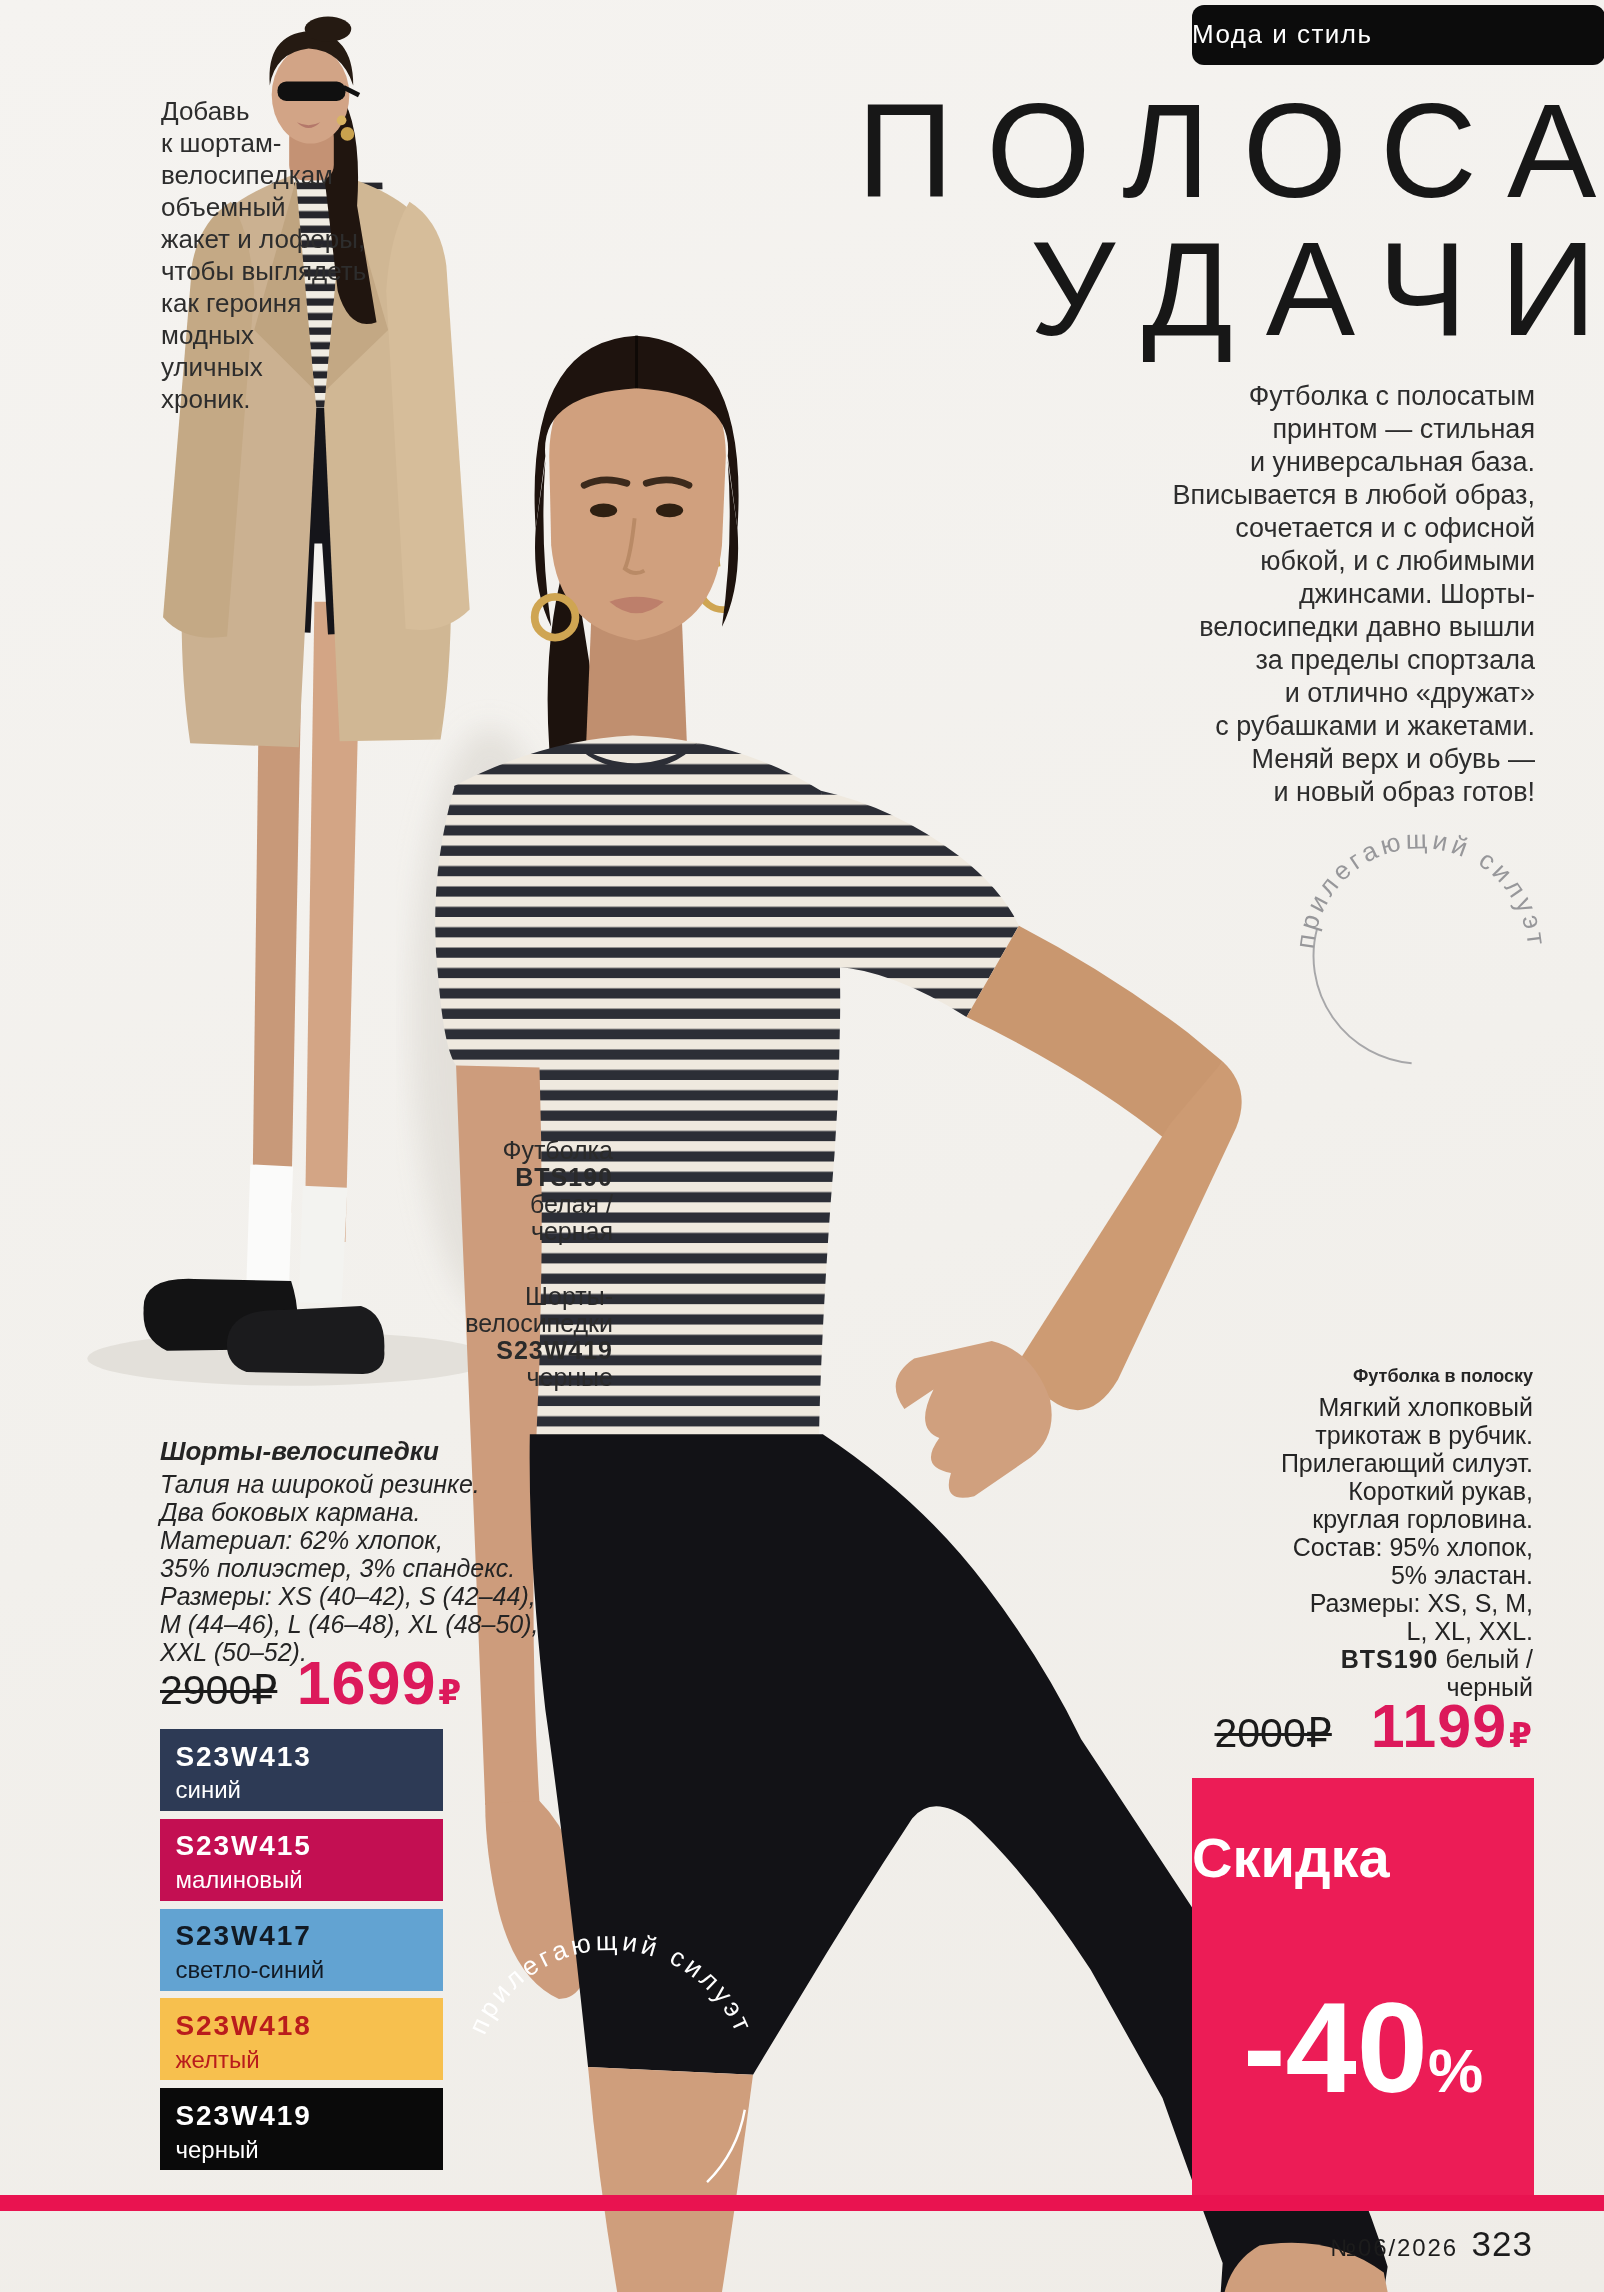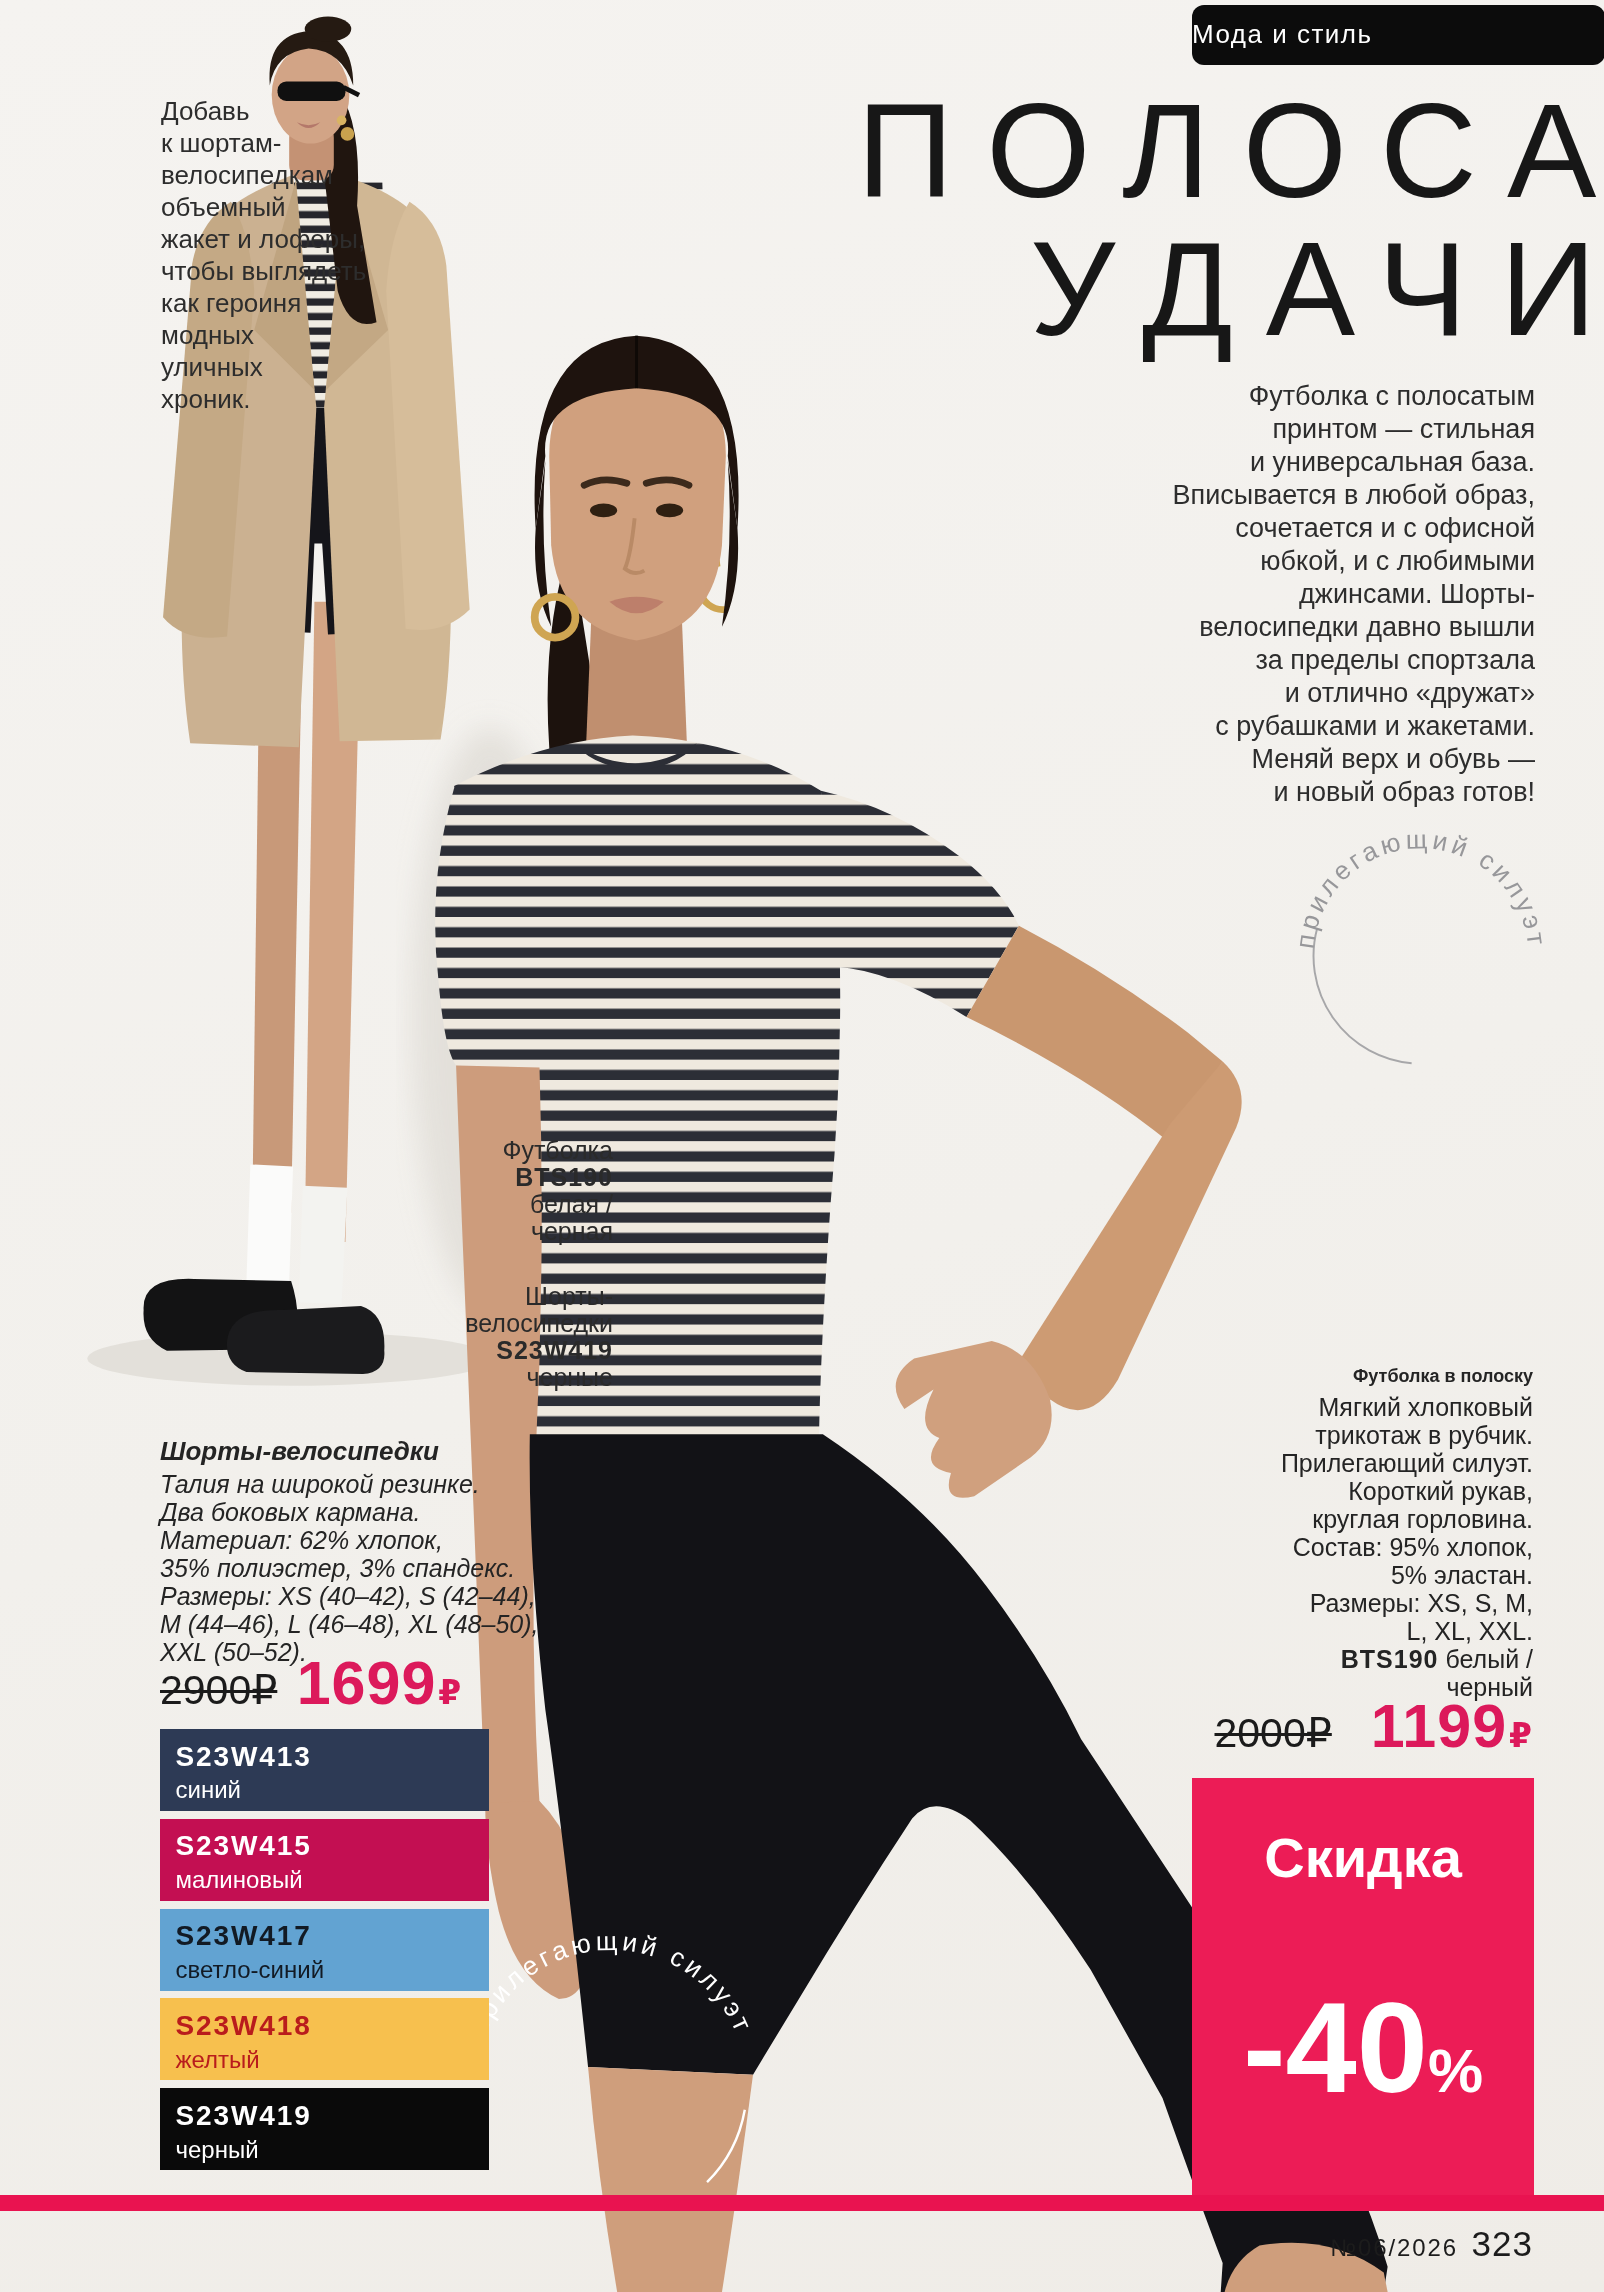--- a/index.html
+++ b/index.html
@@ -32,28 +32,28 @@
   .code-line b{font-weight:bold;letter-spacing:1px;}
 
   .price-row{position:absolute;display:flex;align-items:baseline;gap:19.4px;line-height:1;z-index:4;}
   #price-left{left:160px;top:1653px;}
   #price-right{right:72px;top:1696px;gap:39px;}
   .old-price{font-size:41px;color:#1b1b1b;text-decoration:line-through;text-decoration-thickness:3.4px;}
   .new-price{font-size:61px;font-weight:bold;letter-spacing:1px;}
   .new-price .cur{font-size:33px;font-weight:bold;margin-left:1.9px;}
 
   
-  .swatches{position:absolute;left:160px;top:1729px;width:329px;display:flex;flex-direction:column;gap:7.8px;z-index:4;}
+  .swatches{position:absolute;left:160px;top:1729px;width:283px;display:flex;flex-direction:column;gap:7.8px;z-index:4;}
   .swatch{height:82px;box-sizing:border-box;padding:11.6px 0 0 15.5px;}
   .swatch .code{font-size:28px;font-weight:bold;letter-spacing:1.9px;}
   .swatch .cname{font-size:24px;margin-top:3.9px;}
 
   
   .banner{position:absolute;left:1192px;top:1778px;width:342px;height:433px;color:#ffffff;z-index:6;}
-  .d-label{position:absolute;top:47px;width:100%;text-align:center;font-size:56px;font-weight:bold;}
+  .d-label{position:absolute;top:47px;width:100%;font-size:56px;font-weight:bold;}
   .d-value{position:absolute;top:206px;width:100%;text-align:center;font-weight:bold;font-size:128px;line-height:128px;}
   .d-value .pct{font-size:62px;}
   .strip{position:absolute;left:0;top:2195px;width:1605px;height:15.5px;z-index:6;}
 
   
   .footer{position:absolute;right:72px;top:2224px;display:flex;align-items:baseline;gap:13.6px;color:#1c1c1c;z-index:7;}
   .footer .issue{font-size:24px;letter-spacing:1.9px;}
   .footer .pnum{font-size:35px;letter-spacing:1px;}
 
   

